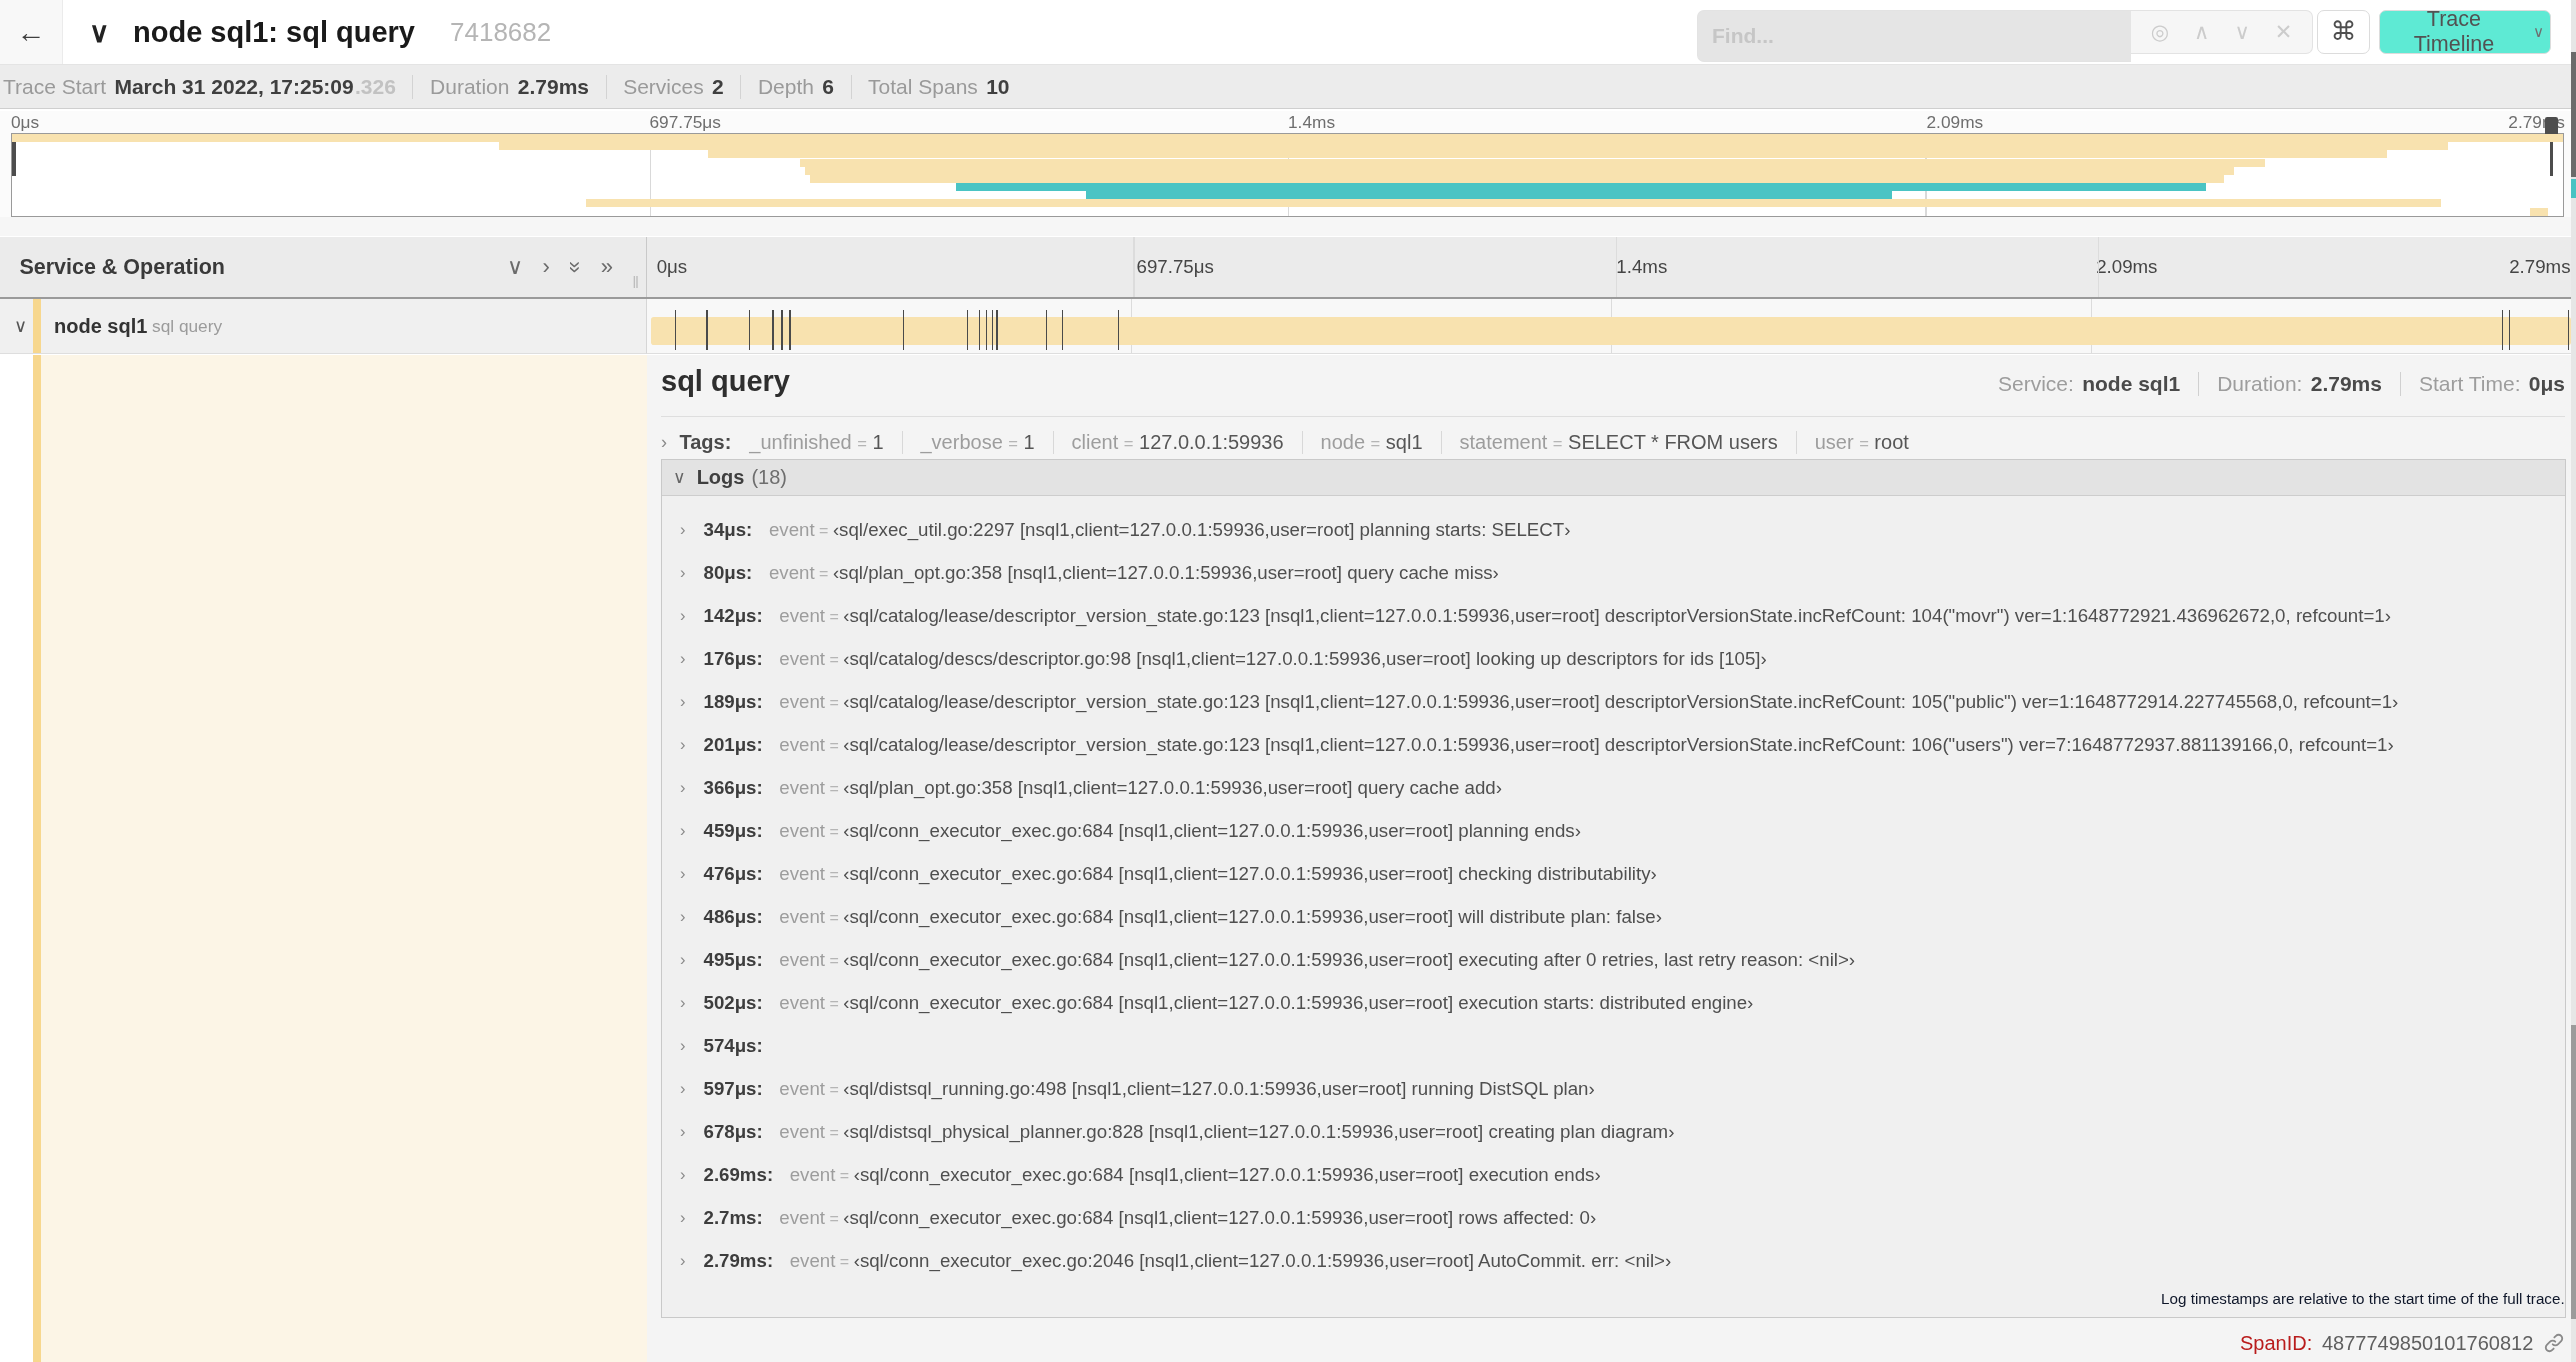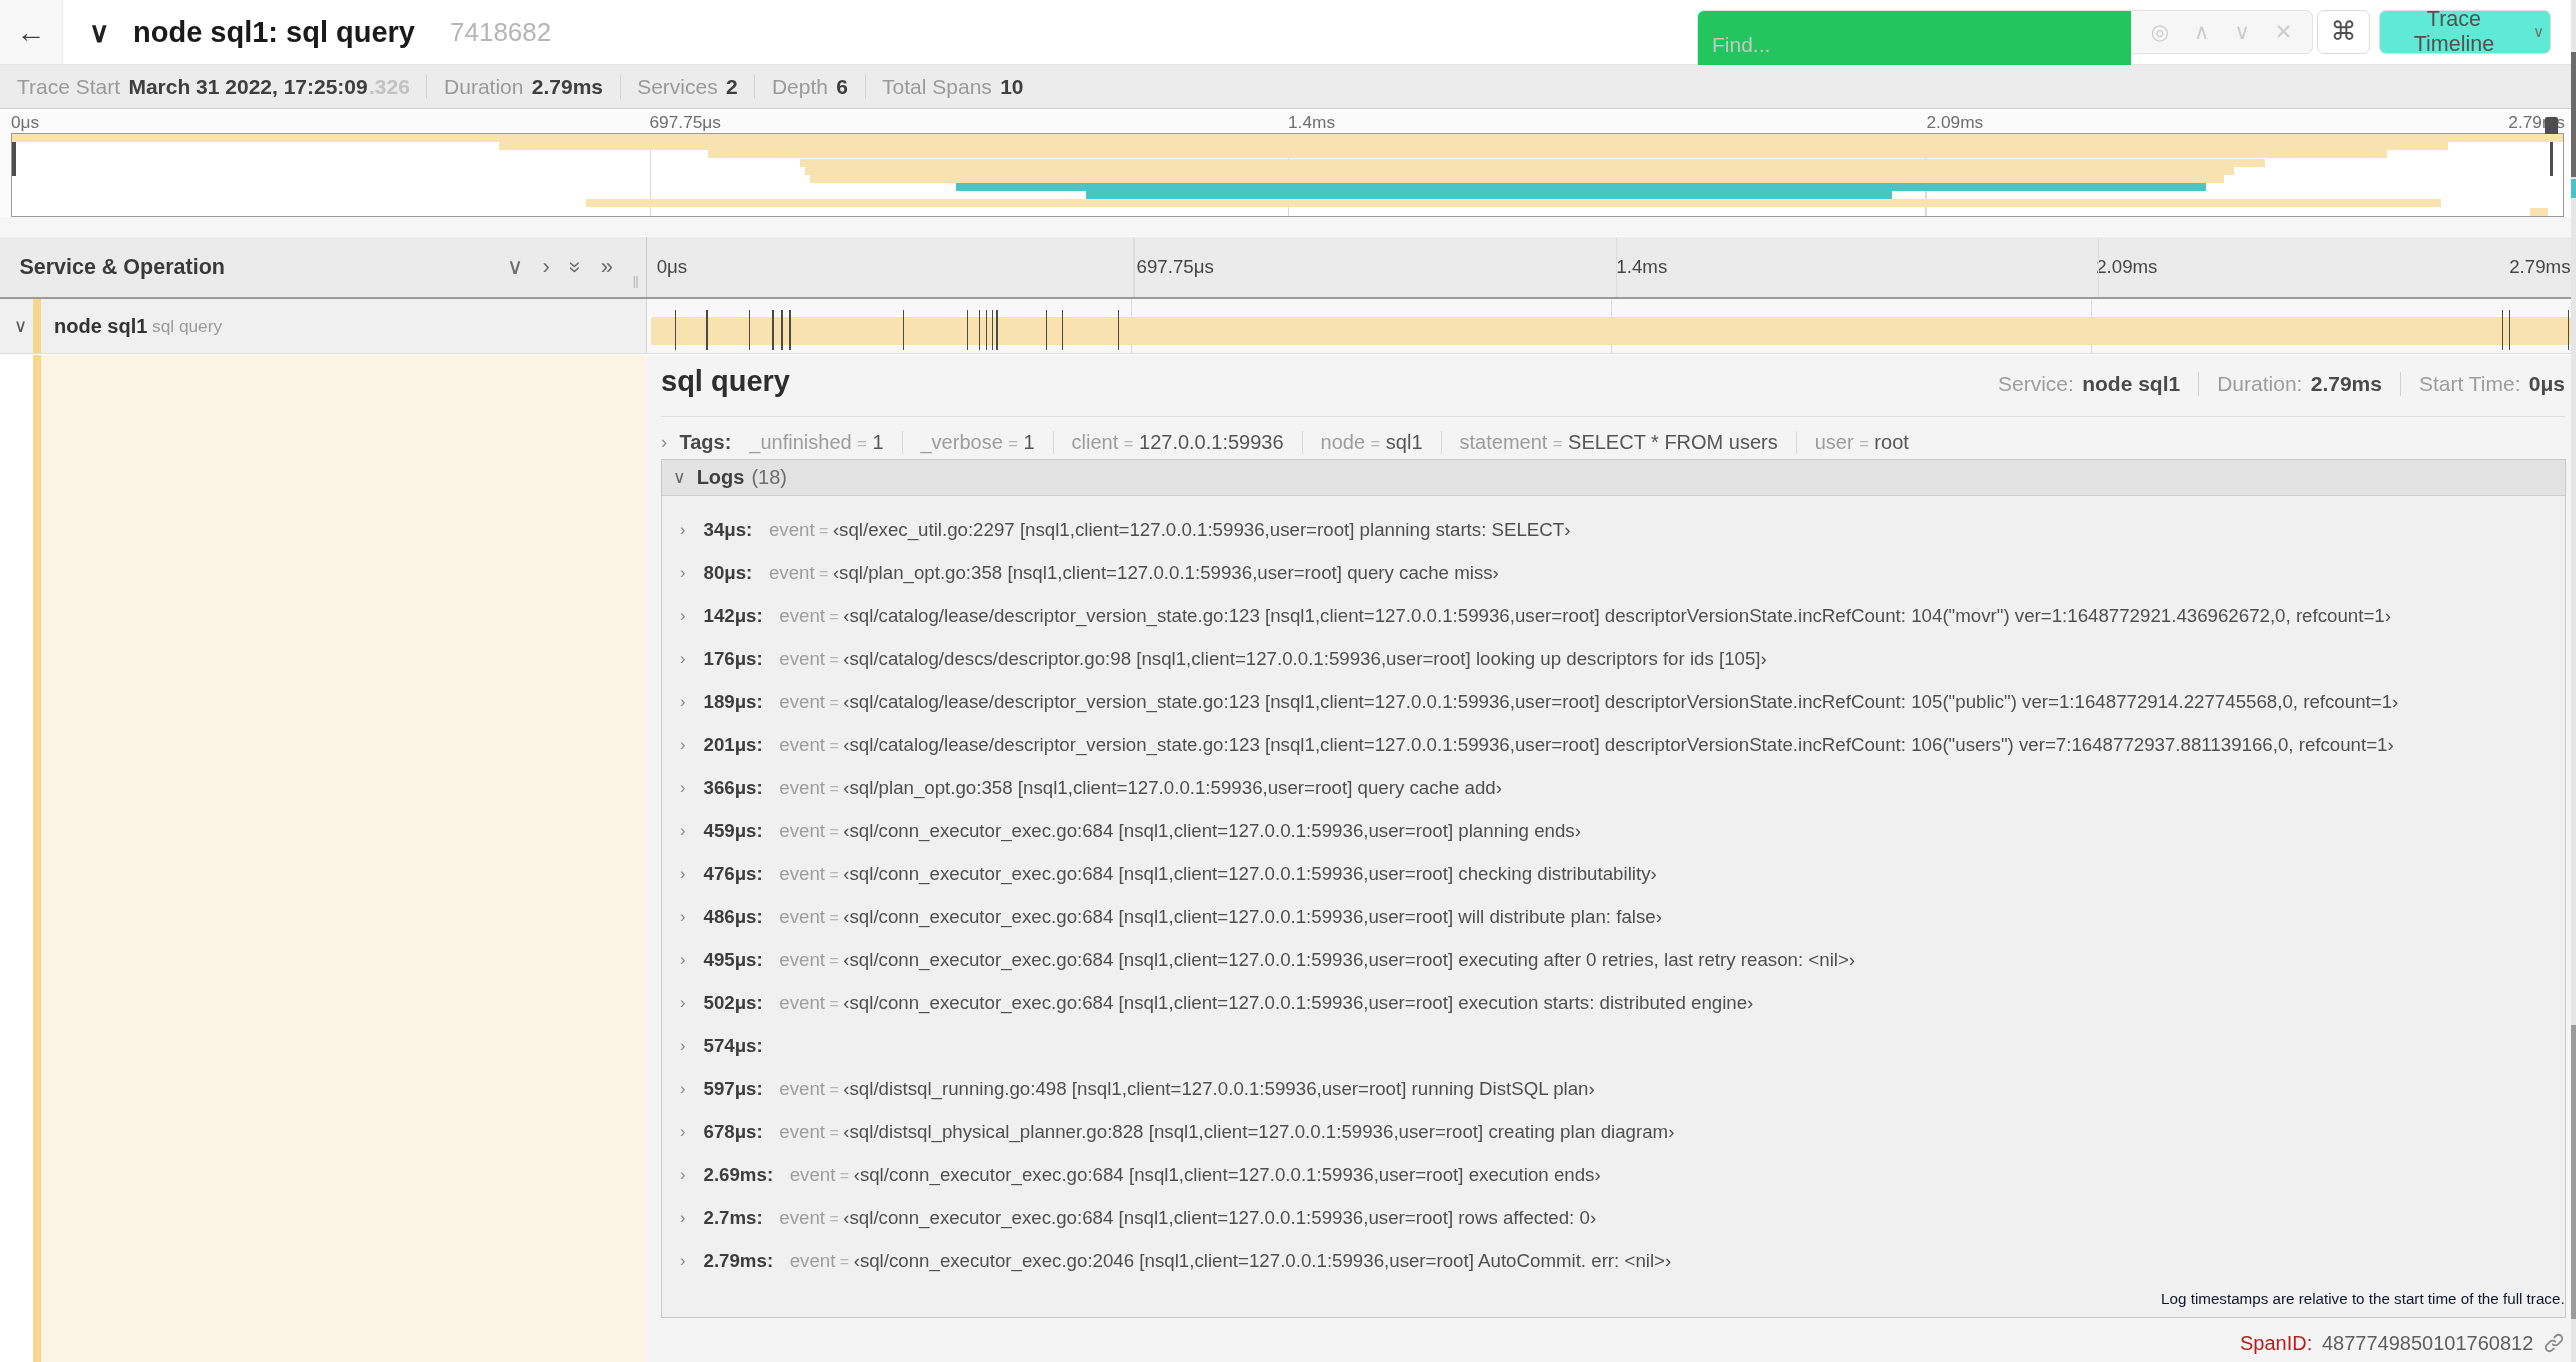--- a/index.html
+++ b/index.html
@@ -7,35 +7,35 @@
   .page{position:relative;width:2576px;height:1363px;overflow:hidden;background:#fff;}
 
   
   .topbar{position:absolute;left:0;top:0;width:2576px;height:64px;background:#fff;border-bottom:1.4px solid #e4e4e4;}
   .back-btn{position:absolute;left:0;top:0;width:62px;height:64px;background:#f8f8f8;border-right:1.4px solid #ebebeb;
     display:flex;align-items:center;justify-content:center;font-size:29px;color:#3f3f3f;cursor:pointer;}
   .collapser{position:absolute;left:89px;top:0;height:64px;display:flex;align-items:center;font-size:28px;font-weight:bold;color:#222;}
   .page-title{position:absolute;left:133px;top:0;height:64px;display:flex;align-items:center;font-size:29px;font-weight:bold;color:#1a1a1a;margin:0;}
   .trace-id{position:absolute;left:450px;top:0;height:64px;display:flex;align-items:center;font-size:26px;color:#b5b5b5;}
   .find-wrap{position:absolute;left:1697px;top:9.7px;width:616px;height:44px;display:flex;}
-  .find-input{width:413px;height:42px;border:1.4px solid #e3e3e3;border-right:none;border-radius:7px 0 0 7px;background:#22c55e;
-    font-size:21px;color:#555;padding:13px 14px;outline:none;font-family:"Liberation Sans",sans-serif;}
+  .find-input{width:413px;height:42px;border:1.4px solid #e3e3e3;border-right:none;border-radius:7px 0 0 7px;background:#e5e5e5;
+    font-size:21px;color:#555;padding:4px 14px;outline:none;font-family:"Liberation Sans",sans-serif;font-weight:bold;}
   .find-input::placeholder{color:#c6c6c6;}
   .find-extras{width:170px;height:42px;border:1.4px solid #e3e3e3;border-left:none;border-radius:0 7px 7px 0;background:#f6f6f6;
     display:flex;align-items:center;justify-content:space-around;padding:0 7px;}
   .find-extras span{color:#cccccc;font-size:21px;cursor:pointer;}
   .kbd-btn{position:absolute;left:2317px;top:9.7px;width:53px;height:44px;border:1.4px solid #dcdcdc;border-radius:7px;background:#fff;
     font-size:26px;color:#4f4f4f;display:flex;align-items:center;justify-content:center;cursor:pointer;}
   .view-btn{position:absolute;left:2379px;top:9.7px;width:172px;height:44px;border:1.4px solid #dcdcdc;border-radius:7px;background:#5eead4;
     font-size:21.5px;color:#525252;display:flex;align-items:center;justify-content:center;gap:11px;cursor:pointer;}
   .view-btn .caret{font-size:15.2px;color:#6e6e6e;}
 
   
   .trace-info{position:absolute;left:0;top:65px;width:2576px;height:44px;background:#ececec;border-bottom:1.4px solid #cfcfcf;
-    display:flex;align-items:center;padding-left:17px;box-sizing:border-box;font-size:21px;}
+    display:flex;align-items:center;padding-left:3px;box-sizing:border-box;font-size:21px;}
   .ti-item{display:flex;align-items:baseline;gap:8.3px;}
   .ti-item + .ti-item{border-left:1.4px solid #d3d3d3;padding-left:16.6px;margin-left:16.6px;justify-content:center;}
   .ti-label{color:#9a9a9a;}
   .ti-value{color:#3f3f3f;font-weight:bold;}
   .ti-suffix{color:#c2c2c2;font-weight:bold;margin-left:-7px;}
 
   
   .minimap{position:absolute;left:0;top:111px;width:2576px;height:107px;background:#fbfbfb;}
   .mm-labels{position:absolute;left:11px;right:11px;top:1.4px;height:21px;font-size:17.3px;color:#6e6e6e;}
   .mm-labels span{position:absolute;top:0;}

